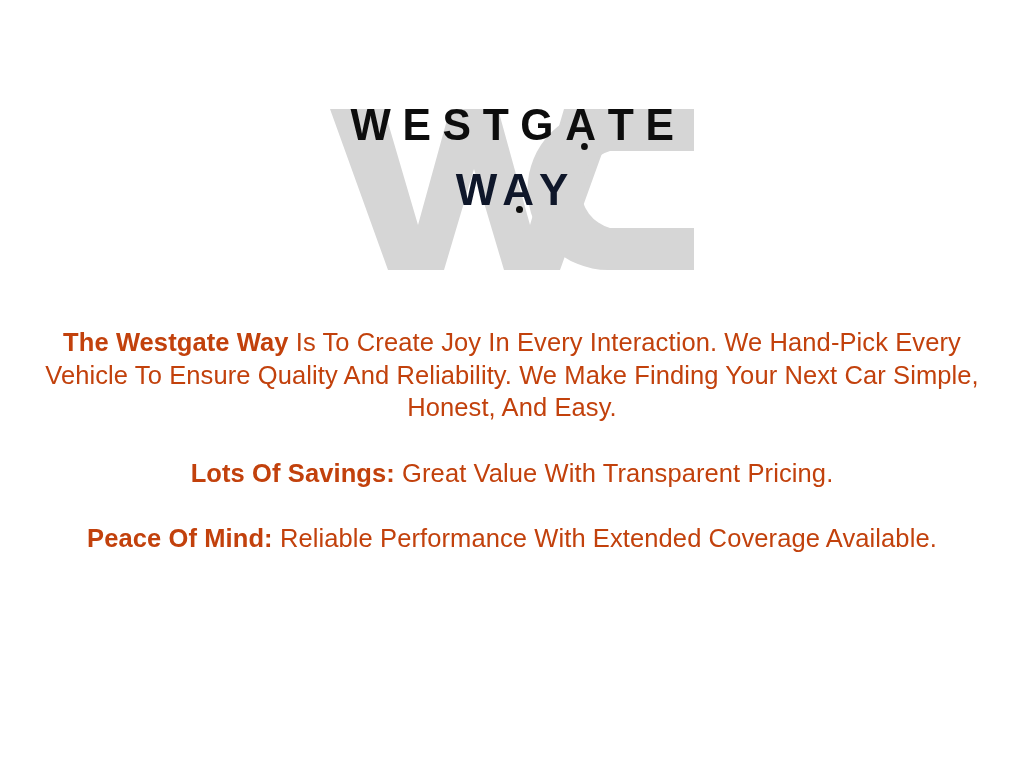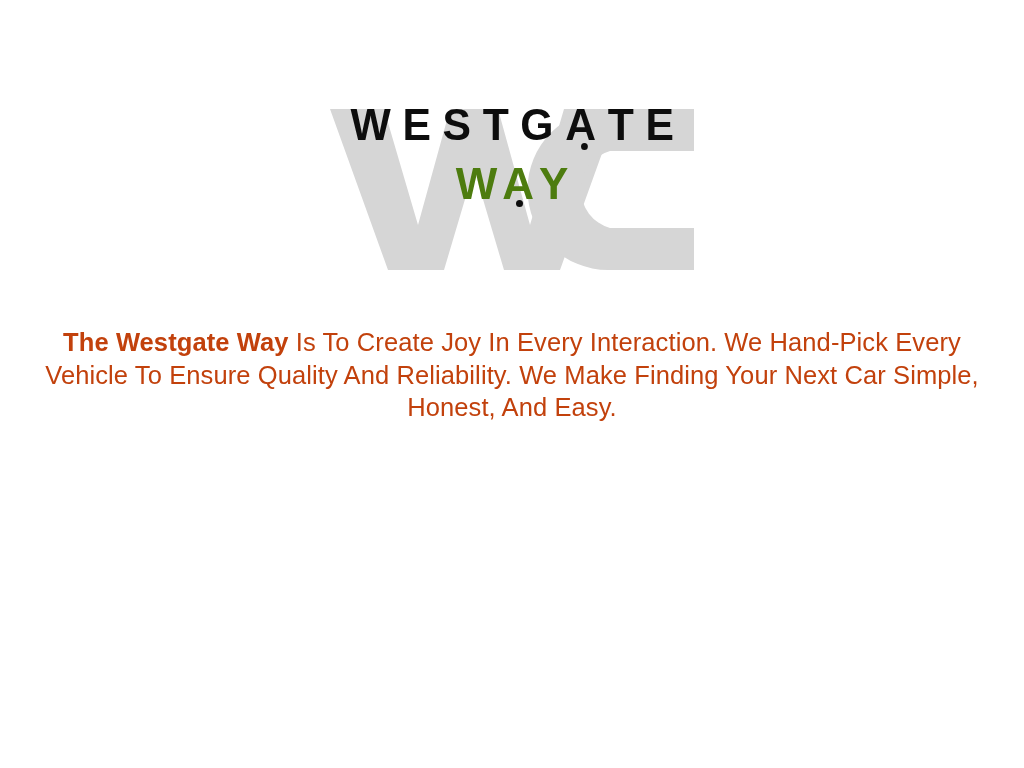--- a/index.html
+++ b/index.html
@@ -61,23 +61,23 @@
     margin-left: 12px;
     white-space: nowrap;
     transform: scaleX(0.97);
   }
   .logo-line2 {
     font-family: "Liberation Sans", sans-serif;
     font-size: 44px;
     font-weight: 700;
     letter-spacing: 5px;
     line-height: 58px;
-    color: #4d7c0f;
+    color: #0f172a;
     margin-left: 5px;
-    margin-top: 0;
+    margin-top: 6px;
     white-space: nowrap;
   }
   
   .dot-a {
     position: relative;
     display: inline-block;
   }
   .dot-a::after {
     content: "";
     position: absolute;
@@ -140,17 +140,19 @@
       <div class="logo-line2"><span>W</span><span class="dot-a">A</span><span>Y</span></div>
     </div>
 
   </div>
 
   <div class="copy">
 
     <p class="para"><b>The Westgate Way</b><span> Is To Create Joy In Every Interaction. We Hand-Pick Every Vehicle To Ensure Quality And Reliability. We Make Finding Your Next Car Simple, Honest, And Easy.</span></p>
 
 
+    <p class="para"><b>Lots Of Savings:</b><span> Great Value With Transparent Pricing.</span></p>
 
+    <p class="para"><b>Peace Of Mind:</b><span> Reliable Performance With Extended Coverage Available.</span></p>
 
   </div>
 
 </div>
 
 </body></html>

